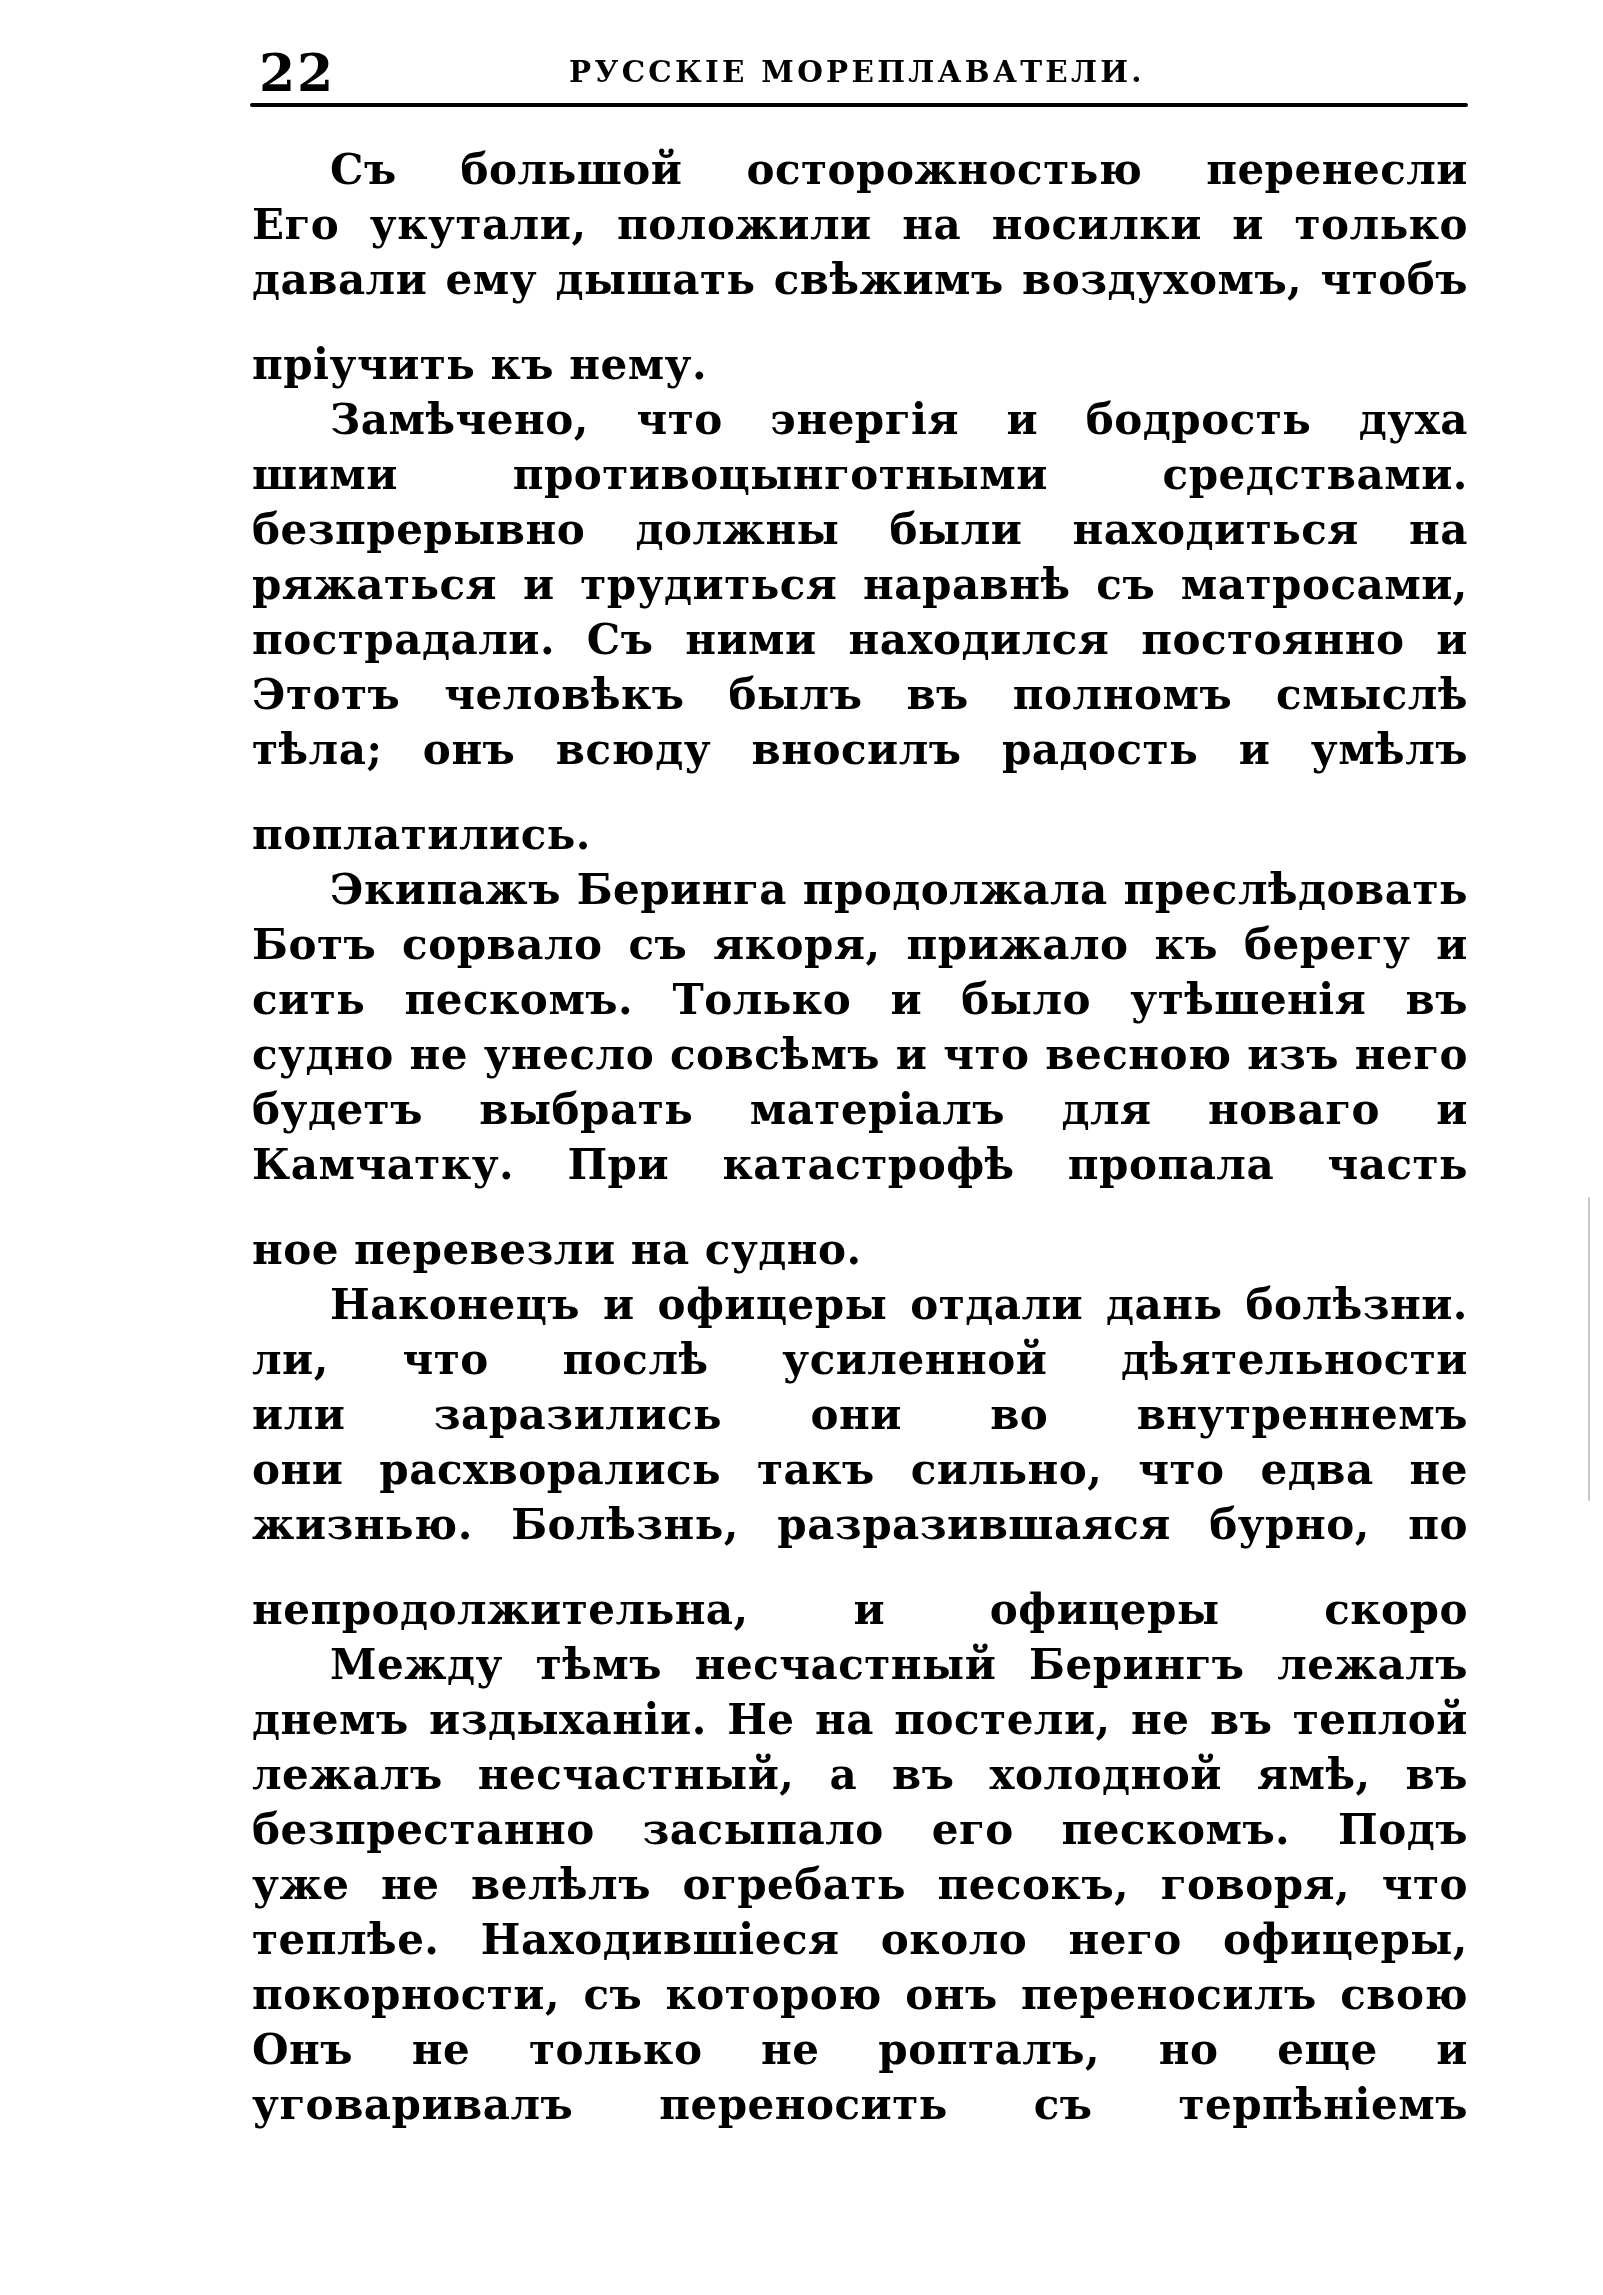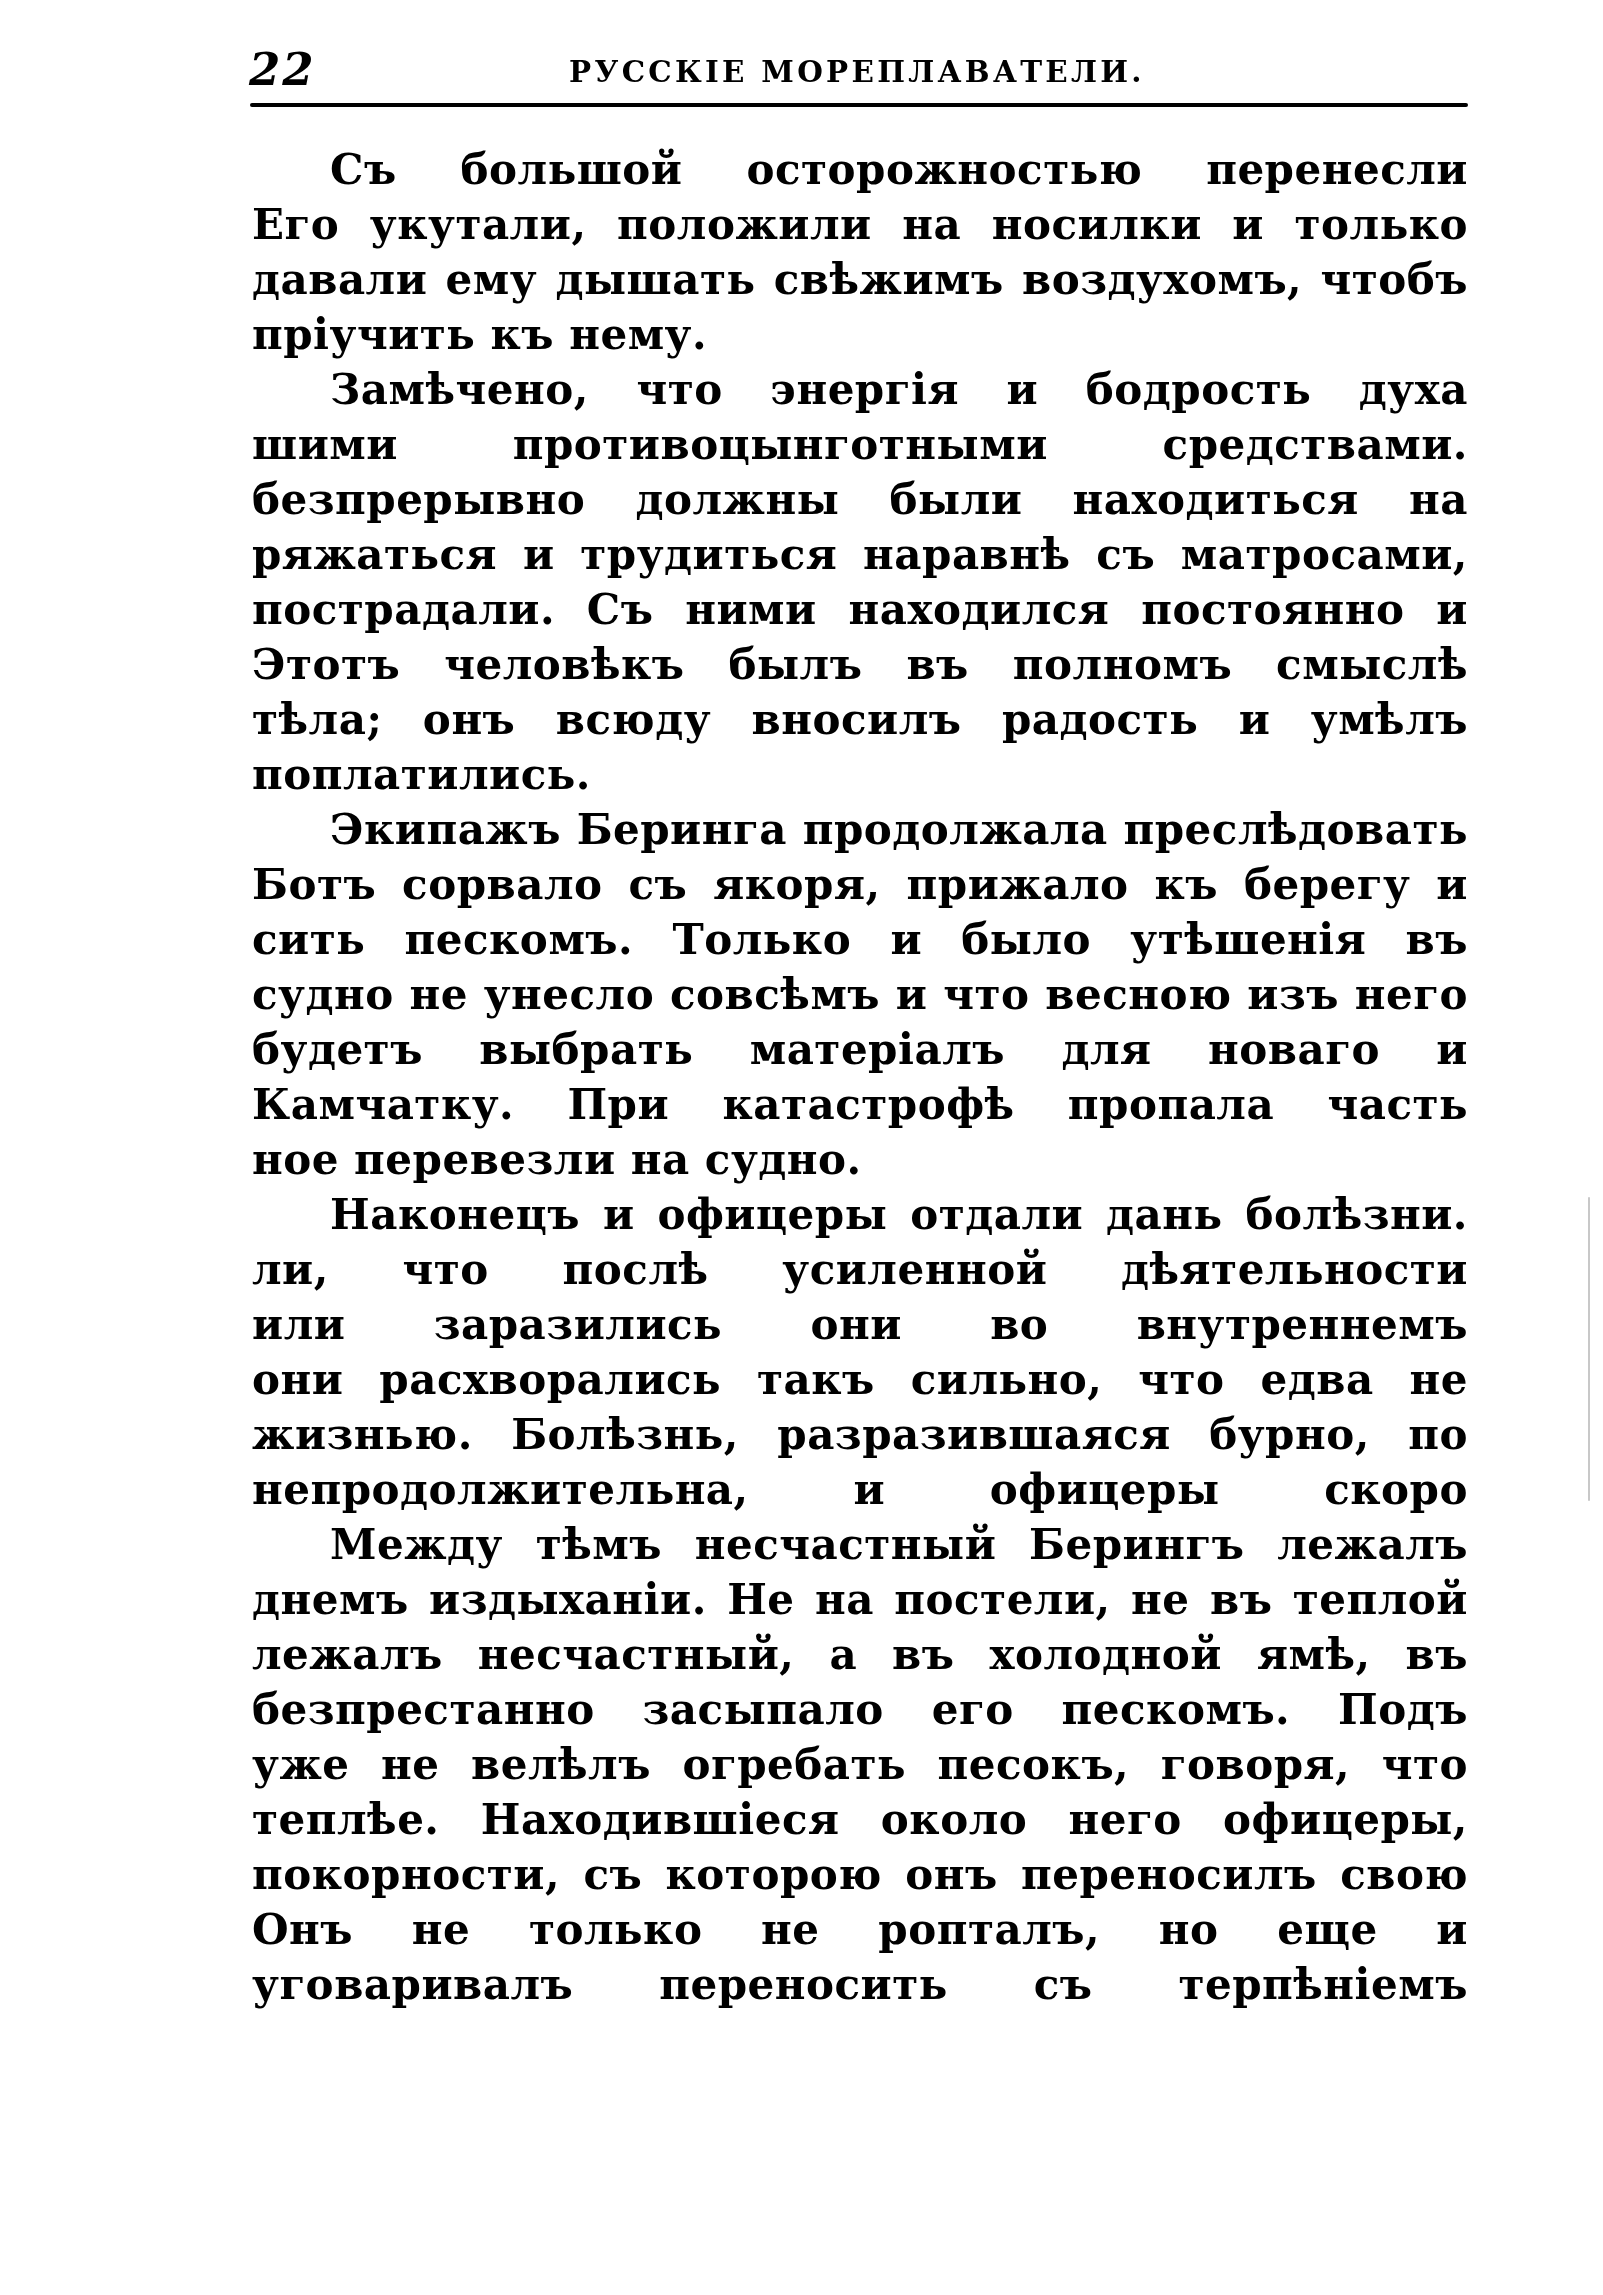--- a/index.html
+++ b/index.html
@@ -12,26 +12,25 @@
     width: 1603px;
     height: 2295px;
     overflow: hidden;
     color: #000;
     font-family: "DejaVu Serif", "Liberation Serif", serif;
     font-weight: 700;
     -webkit-font-smoothing: antialiased;
   }
   .page-number {
     position: absolute;
-    left: 249px;
+    left: 259px;
     top: 47px;
-    font-size: 45px;
+    font-size: 52px;
     line-height: 1;
     letter-spacing: 1.9px;
-    font-style: italic;
   }
   .running-title {
     position: absolute;
     left: 248px;
     top: 57px;
     width: 1218px;
     text-align: center;
     font-size: 29.4px;
     line-height: 1;
     letter-spacing: 3.3px;
@@ -63,20 +62,21 @@
     text-align: justify;
     text-align-last: justify;
     overflow: hidden;
     letter-spacing: 0.5px;
   }
   .line.first {
     padding-left: 78px;
   }
   .line.last {
     text-align-last: left;
+    margin-top: 30px;
   }
   .scan-edge-artifact {
     position: absolute;
     left: 1588px;
     top: 1197px;
     width: 2.4px;
     height: 304px;
     background: #9a9a9a;
     opacity: 0.55;
     border-radius: 1.4px;

